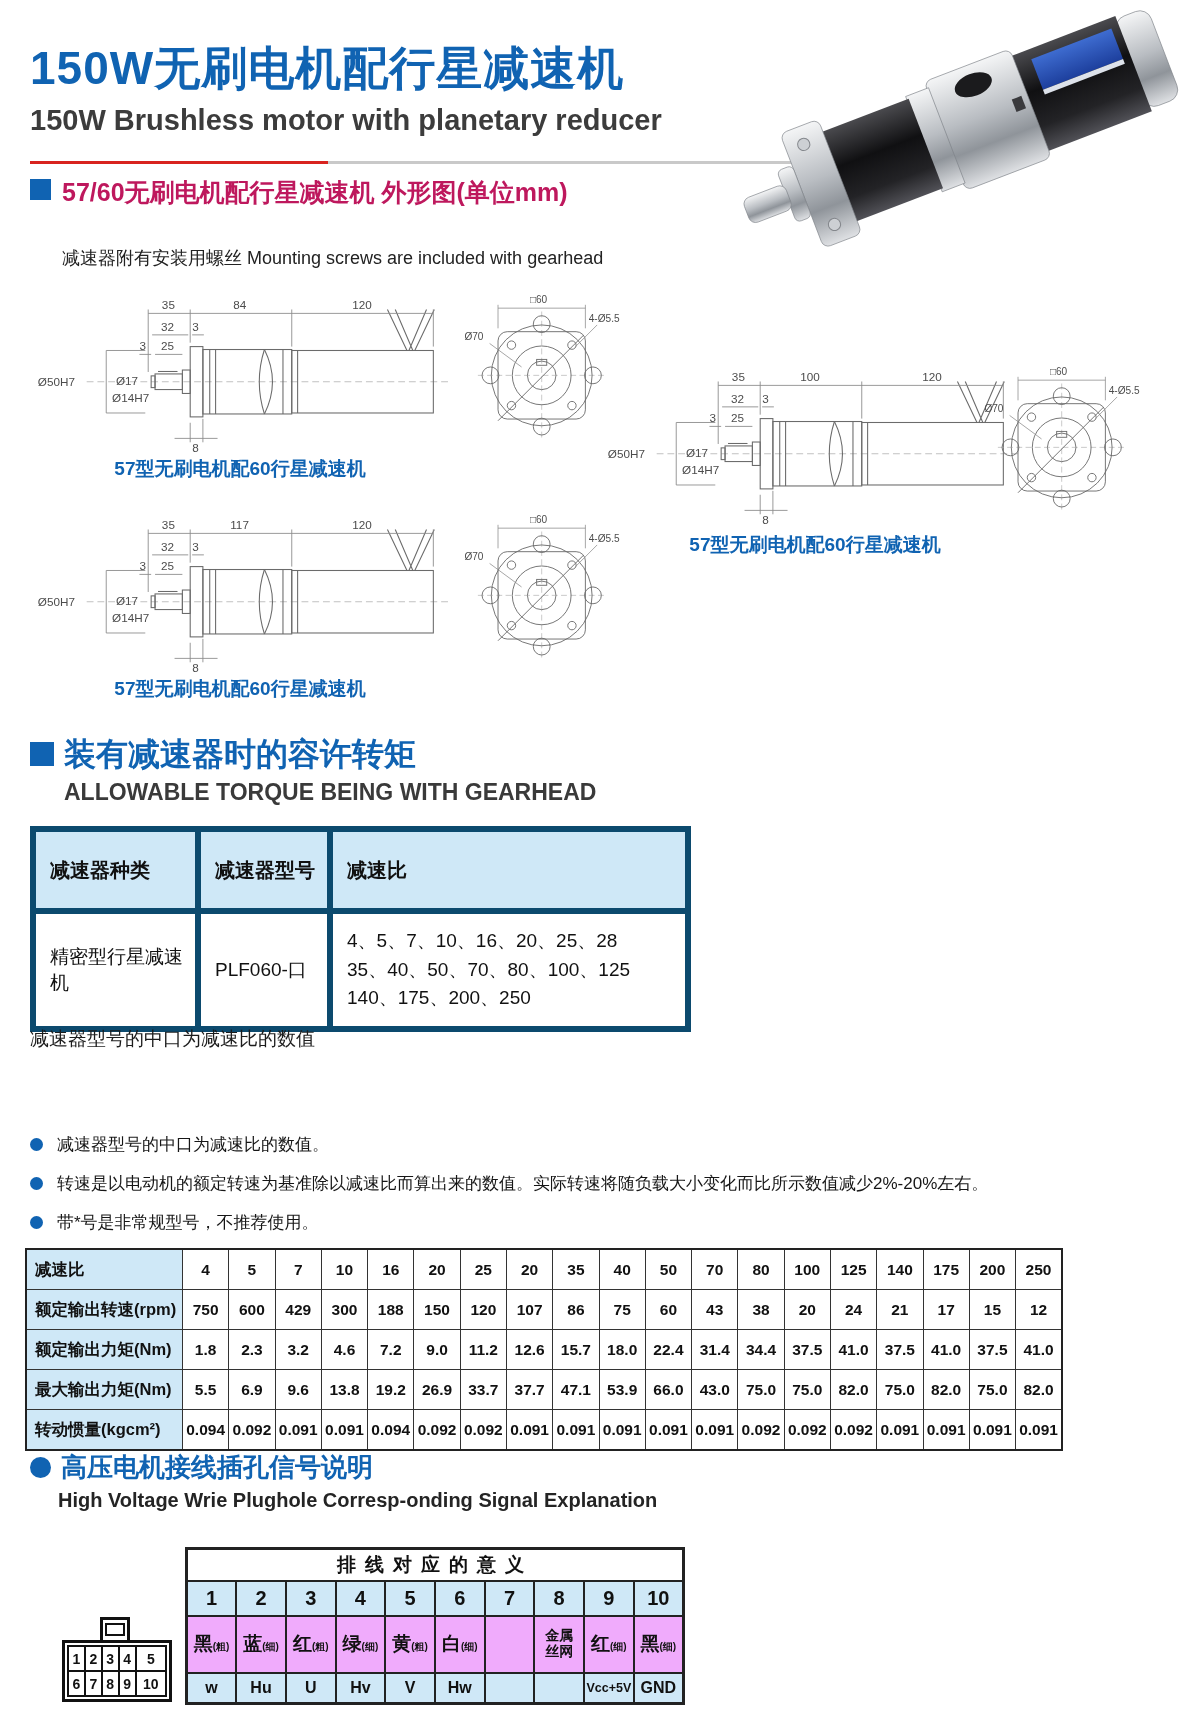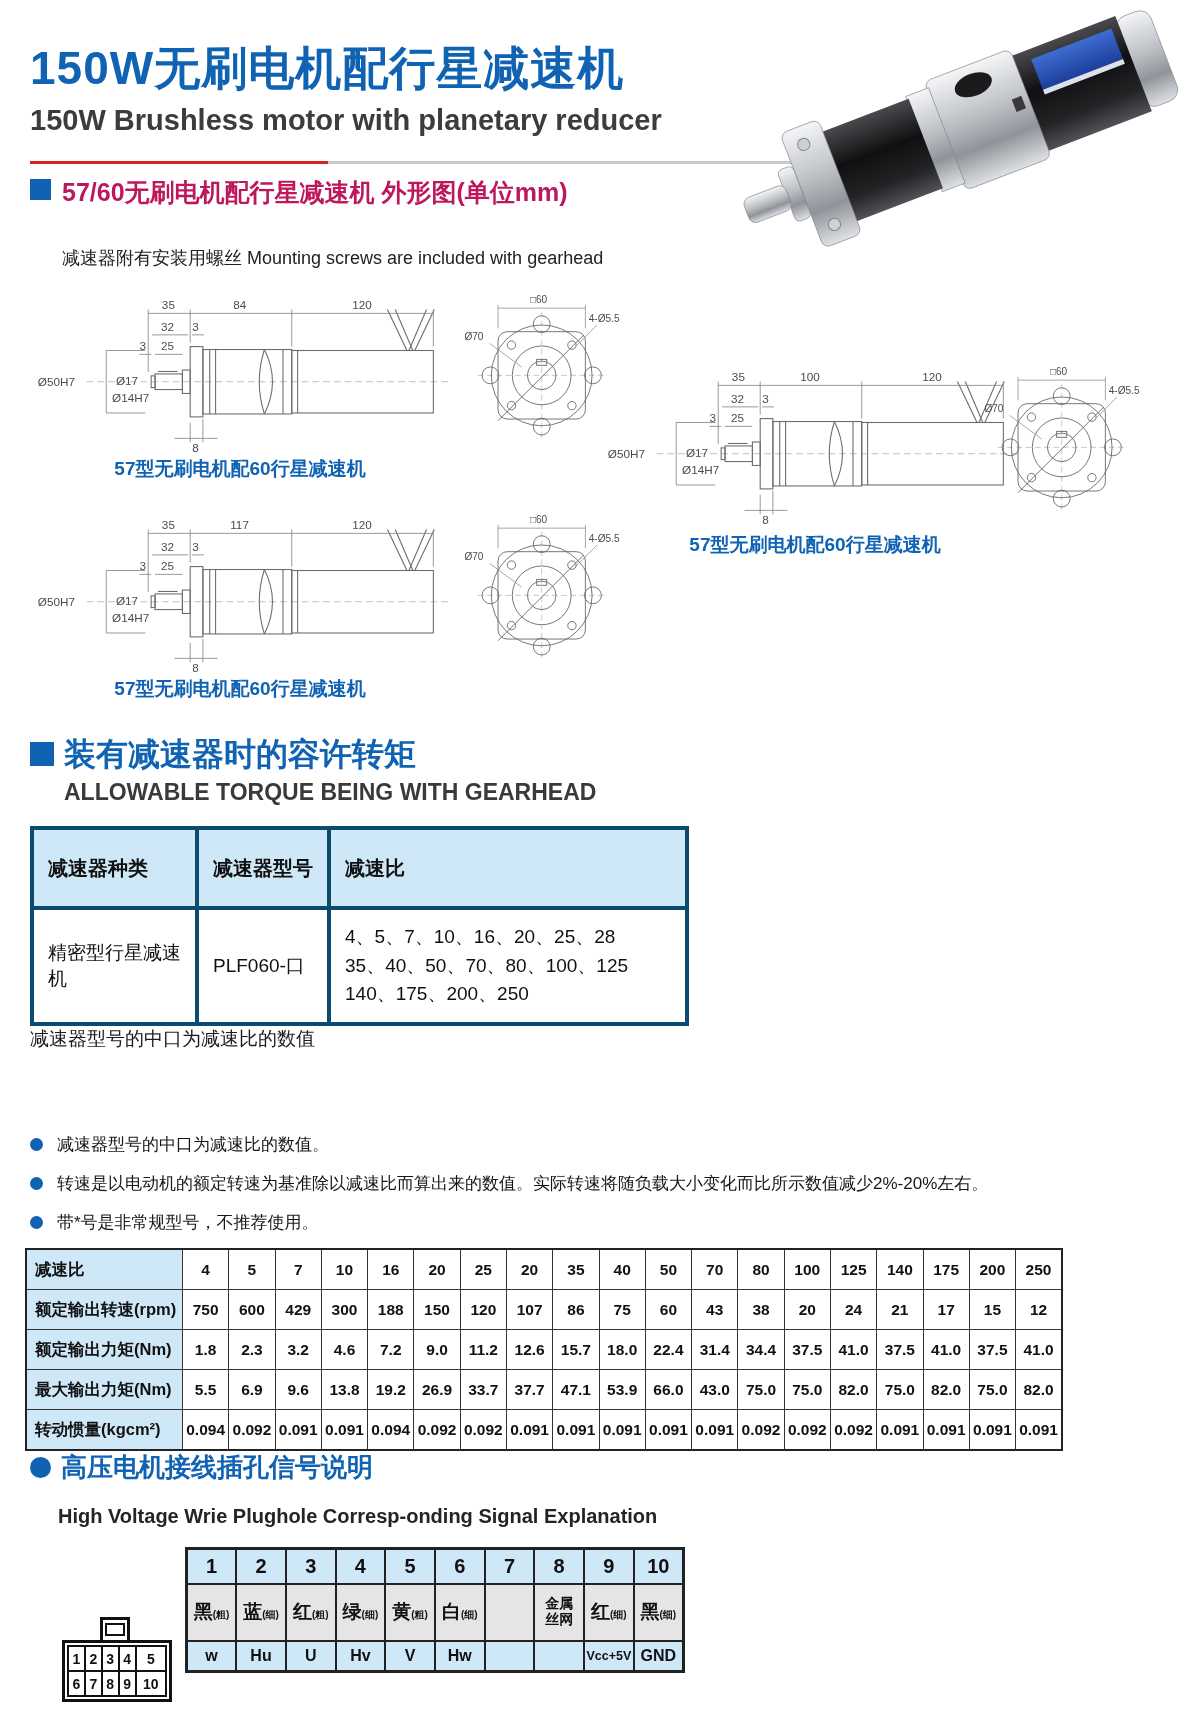--- a/index.html
+++ b/index.html
@@ -29,21 +29,21 @@
   svg .cl{stroke:#b0b0b0;stroke-width:0.8;stroke-dasharray:7 4;}
   svg text{fill:#4c4c4c;font-size:12px;font-family:"Liberation Sans",sans-serif;}
   .caption{position:absolute;width:420px;text-align:center;font-size:19px;font-weight:bold;color:#1063b2;}
 
   
   .h2-cn{position:absolute;left:64px;top:733px;font-size:32px;font-weight:bold;color:#1063b2;}
   .h2-en{position:absolute;left:64px;top:779px;font-size:23px;font-weight:600;color:#3a3a3a;}
 
   table{border-collapse:collapse;}
   .torque-table{position:absolute;left:30px;top:826px;width:657px;table-layout:fixed;}
-  .torque-table th,.torque-table td{border:4px solid #0c4a6e;}
+  .torque-table th,.torque-table td{border:6px solid #0c4a6e;}
   .torque-table{border:2px solid #222;}
   .torque-table thead th{background:#cfe8f7;font-size:20px;font-weight:bold;color:#111;text-align:left;padding:0 0 0 14px;height:76px;}
   .torque-table tbody td{background:#fff;font-size:19px;color:#111;height:112px;vertical-align:middle;padding:0 0 0 14px;}
   .ratio-lines div{line-height:1.5;}
 
   .note2{position:absolute;left:30px;top:1026px;font-size:19px;font-weight:500;color:#1c1c1c;}
 
   .bullets{position:absolute;left:30px;top:1134px;width:1150px;}
   .bullet-row{display:flex;align-items:flex-start;height:30px;margin-bottom:9px;}
   .dot{width:13px;height:13px;border-radius:50%;background:#1063b2;margin:4px 14px 0 0;flex:0 0 13px;}
@@ -52,27 +52,27 @@
   
   .big-table{position:absolute;left:25px;top:1248px;width:1038px;table-layout:fixed;border:2px solid #222;}
   .big-table th,.big-table td{border:1px solid #333;height:37px;}
   .big-table th{width:146px;background:#cfe8f7;font-size:16.5px;font-weight:bold;color:#111;text-align:left;padding-left:8px;}
   .big-table td{background:#fff;font-size:15.5px;font-weight:bold;color:#111;text-align:center;padding:0;}
 
   
   .h3-wrap{position:absolute;left:30px;top:1450px;display:flex;align-items:center;}
   .round-bullet{width:21px;height:21px;border-radius:50%;background:#1063b2;margin-right:10px;}
   .h3-cn{font-size:26px;font-weight:bold;color:#1063b2;}
-  .h3-en{position:absolute;left:58px;top:1489px;font-size:20px;font-weight:600;color:#242424;margin-top:16px;}
+  .h3-en{position:absolute;left:58px;top:1489px;font-size:20px;font-weight:600;color:#242424;}
 
   .conn-table{position:absolute;left:185px;top:1547px;width:500px;table-layout:fixed;border:3px solid #222;}
   .conn-table td{border:2px solid #222;text-align:center;padding:0;color:#111;}
   .conn-title td{background:#fff;height:30px;font-size:19px;font-weight:bold;letter-spacing:9px;}
   .conn-pins td{background:#cfe8f7;height:33px;font-size:20px;font-weight:bold;}
-  .conn-colors td{background:#e5e5e5;height:55px;font-size:19px;font-weight:bold;line-height:1.1;}
+  .conn-colors td{background:#f0abfc;height:55px;font-size:19px;font-weight:bold;line-height:1.1;}
   .conn-colors .cmain{font-size:19px;}
   .conn-colors td:nth-child(8) .cmain{font-size:14px;display:inline-block;width:32px;}
   .conn-colors .csub{font-size:10px;font-weight:bold;}
   .conn-sign td{background:#cfe8f7;height:28px;font-size:16px;font-weight:bold;}
   .conn-sign td:nth-child(9){font-size:12.5px;}
 
   .pin-tab{position:absolute;left:100px;top:1617px;width:24px;height:26px;border:3px solid #111;background:#fff;}
   .pin-tab .inner{margin:3px 2px 0 2px;height:9px;border:2px solid #111;}
   .pin-box{position:absolute;left:62px;top:1640px;width:100px;height:52px;border:3px solid #111;background:#fff;padding:2px;}
   .pin-box table{width:100%;height:100%;border-collapse:collapse;}
@@ -564,20 +564,23 @@
             <td>8</td>
             <td>9</td>
             <td>10</td>
           </tr>
       </tbody>
     </table>
   </div>
 
   <table class="conn-table">
     <tbody>
+      <tr class="conn-title">
+        <td colspan="10">排线对应的意义</td>
+      </tr>
       <tr class="conn-pins">
           <td>1</td>
           <td>2</td>
           <td>3</td>
           <td>4</td>
           <td>5</td>
           <td>6</td>
           <td>7</td>
           <td>8</td>
           <td>9</td>

